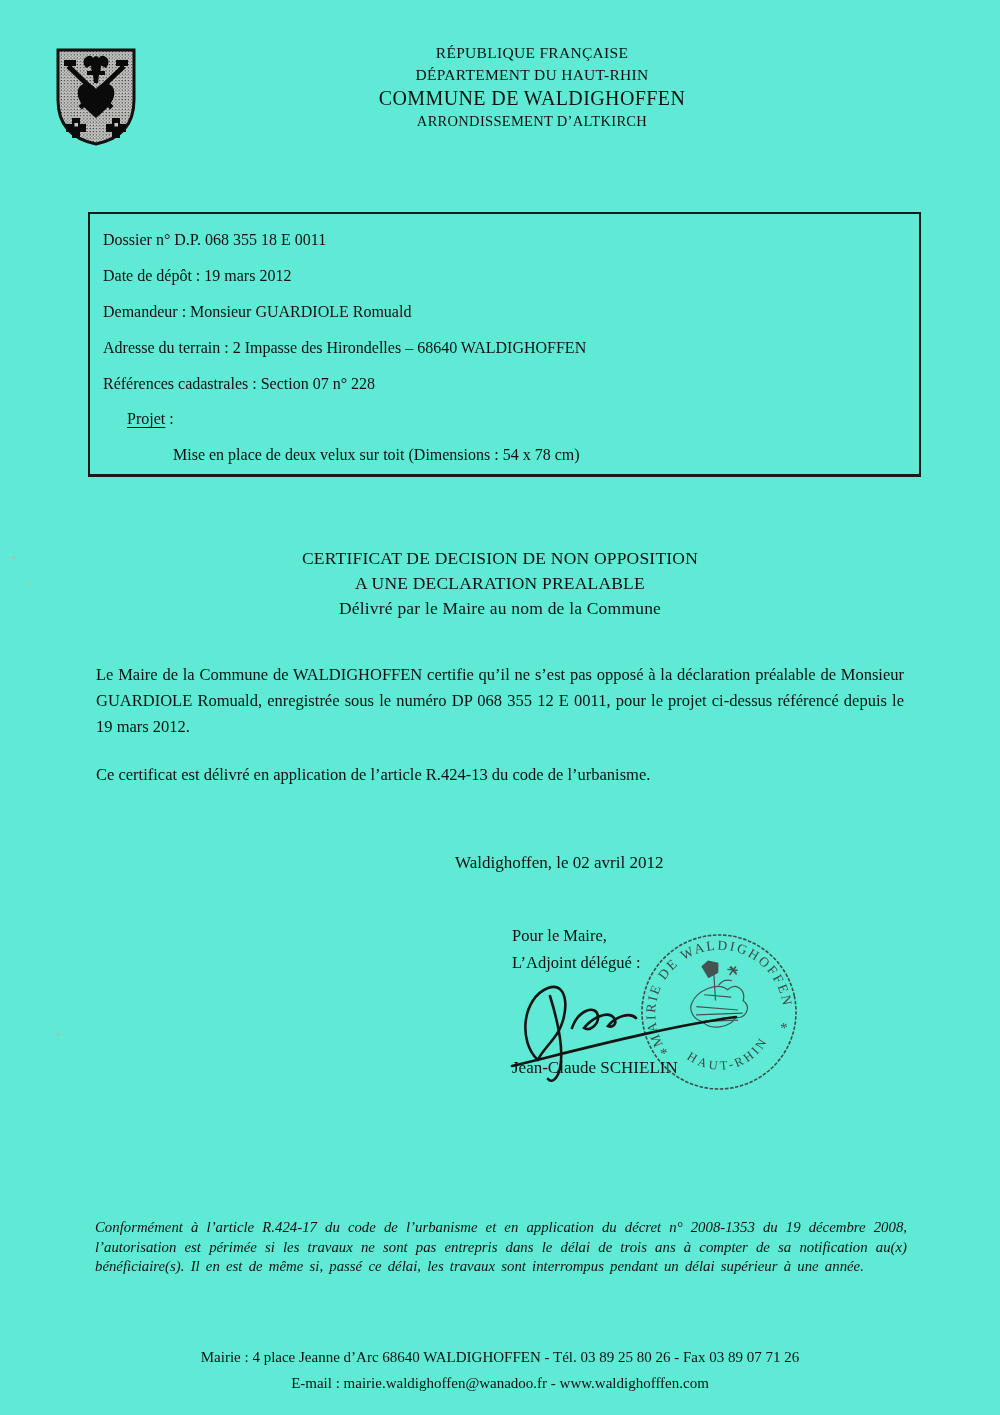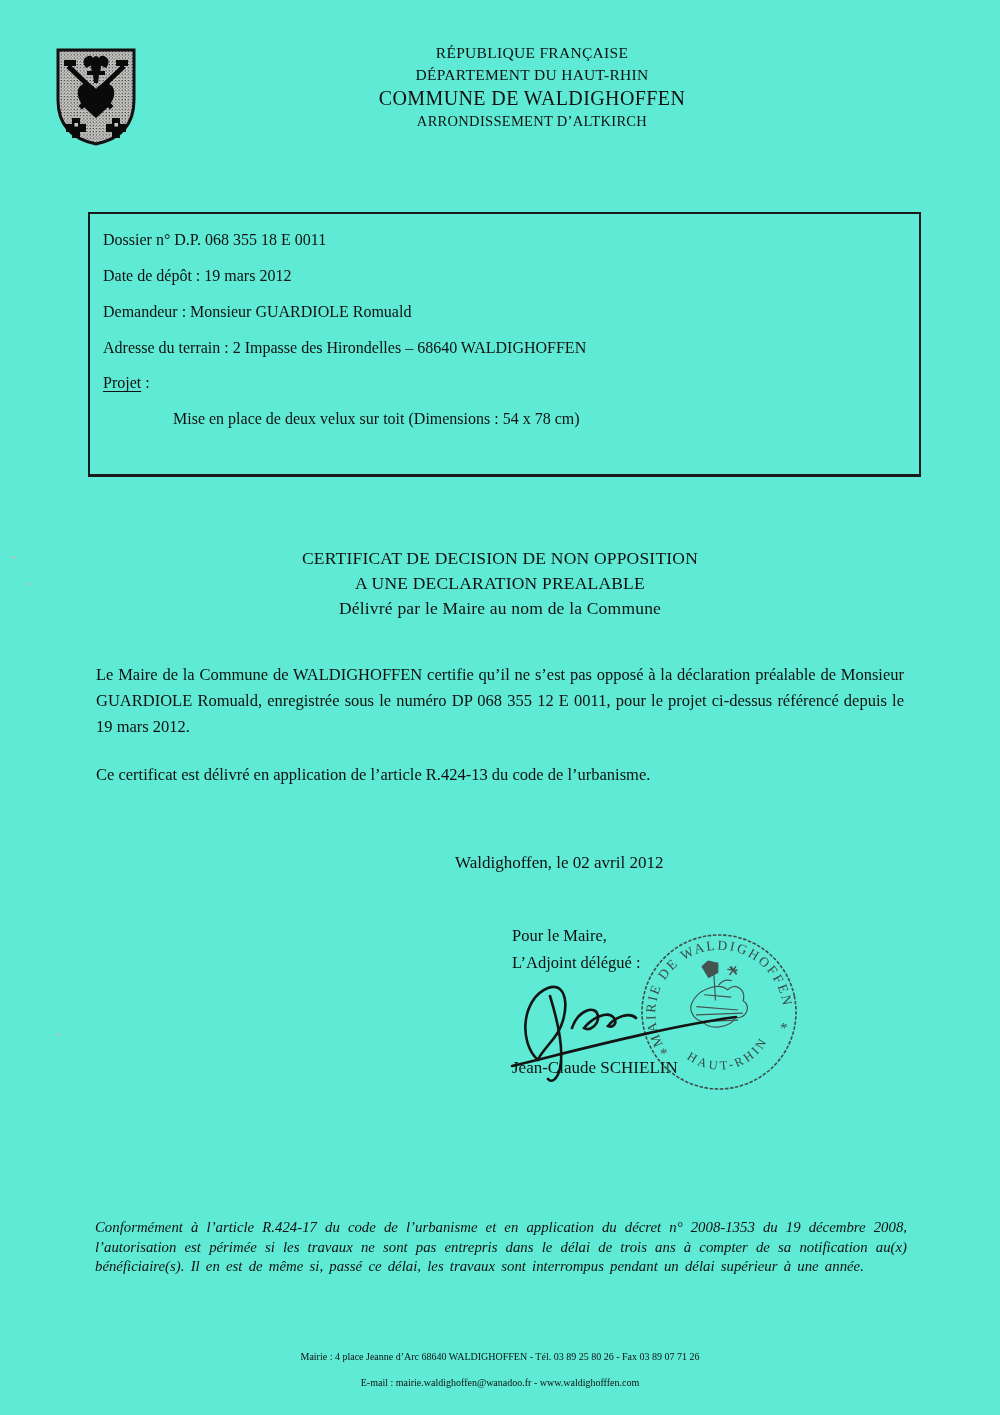--- a/index.html
+++ b/index.html
@@ -29,21 +29,21 @@
   
   .dossier-box {
     position:absolute; left:88px; top:212px; width:806px; height:252px;
     border:2px solid #1a1a1a;
     border-bottom-width:3px;
     padding:8px 10px 0 13px;
     font-size:16px;
   }
   .box-row { height:36px; line-height:36px; white-space:nowrap; }
   .box-row.projet { height:33px; line-height:33px; }
-  .projet-label { text-decoration:underline; text-underline-offset:3px; }
+  .projet-label { text-decoration:underline; text-underline-offset:3px;margin-left:24px; }
   .box-row.value { height:40px; line-height:40px; padding-left:70px; }
 
   
   .cert-title {
     position:absolute; left:0; top:546px; width:1000px;
     text-align:center; font-weight:normal; font-size:17.5px; line-height:25px;
     letter-spacing:.2px;
   }
 
   
@@ -79,21 +79,21 @@
     position:absolute; left:95px; top:1218px; width:812px;
     font-size:14.8px; line-height:19.5px;
     font-style:italic;
     text-align:justify; text-align-last:left;
     word-spacing:2.5px;
   }
 
   
   .footer {
     position:absolute; left:0; top:1344px; width:1000px;
-    text-align:center; font-size:10px; line-height:26px;
+    text-align:center; font-size:15px; line-height:26px;
   }
 
   .speck { position:absolute; border-radius:50%; background:#b9b9b4; }
   .speck.s1 { left:12px; top:556px; width:3px; height:3px; }
   .speck.s2 { left:27px; top:583px; width:3px; height:2px; }
   .speck.s3 { left:57px; top:1033px; width:3px; height:3px; }
 </style>
 </head>
 <body>
 
@@ -144,20 +144,21 @@
     <div class="hdr-l2">DÉPARTEMENT DU HAUT-RHIN</div>
     <div class="hdr-l3">COMMUNE DE WALDIGHOFFEN</div>
     <div class="hdr-l4">ARRONDISSEMENT D’ALTKIRCH</div>
   </div>
 
   <div class="dossier-box">
     <div class="box-row">Dossier n° D.P. 068 355 18 E 0011</div>
     <div class="box-row">Date de dépôt : 19 mars 2012</div>
     <div class="box-row">Demandeur : Monsieur GUARDIOLE Romuald</div>
     <div class="box-row">Adresse du terrain : 2 Impasse des Hirondelles – 68640 WALDIGHOFFEN</div>
+    <div class="box-row">Références cadastrales : Section 07 n° 228</div>
     <div class="box-row projet"><span class="projet-label">Projet</span><span> :</span></div>
     <div class="box-row value">Mise en place de deux velux sur toit (Dimensions : 54 x 78 cm)</div>
   </div>
 
   <div class="cert-title">
     <div>CERTIFICAT DE DECISION DE NON OPPOSITION</div>
     <div>A UNE DECLARATION PREALABLE</div>
     <div>Délivré par le Maire au nom de la Commune</div>
   </div>
 

